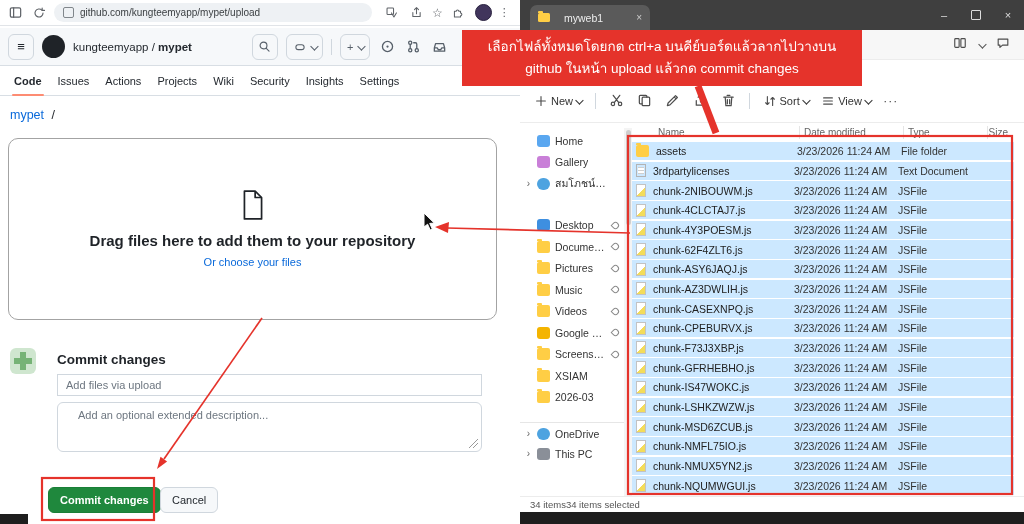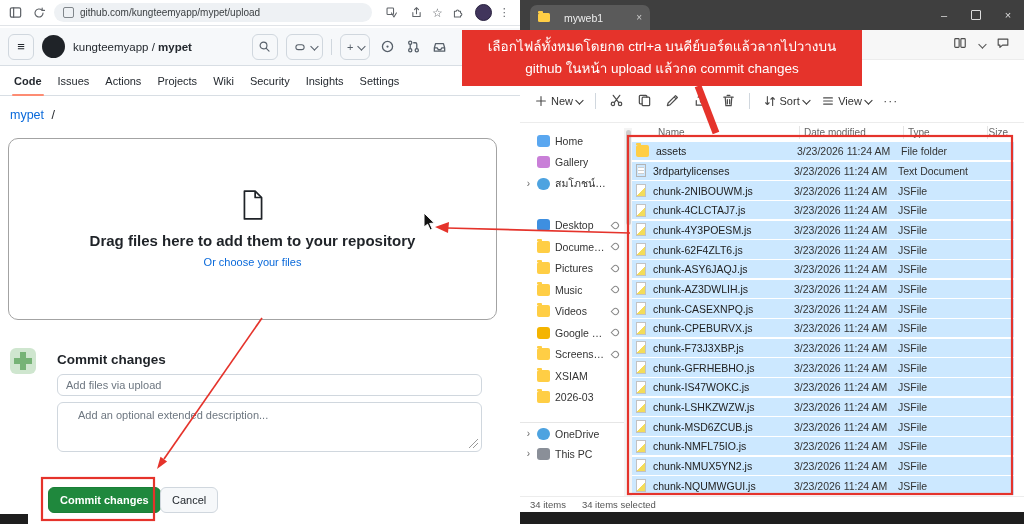--- a/index.html
+++ b/index.html
@@ -47,21 +47,21 @@
   .dropzone{position:absolute;left:8px;top:138px;width:489px;height:182px;border:1px solid #a3a3a3;
             border-radius:10px;display:flex;flex-direction:column;align-items:center;justify-content:center;box-sizing:border-box;}
   .dz-title{font-size:15px;font-weight:bold;color:#1f2328;margin-top:12px;}
   .dz-link{font-size:11px;color:var(--link-blue,#0969da);margin-top:7px;}
   .commit-avatar{position:absolute;left:10px;top:348px;width:26px;height:26px;border-radius:6px;
                  background:#cfe6cf;overflow:hidden;}
   .commit-avatar::before{content:"";position:absolute;left:10px;top:4px;width:6px;height:18px;background:#76b376;}
   .commit-avatar::after{content:"";position:absolute;left:4px;top:10px;width:18px;height:6px;background:#76b376;}
   .commit-heading{position:absolute;left:57px;top:352px;font-size:13.5px;font-weight:bold;color:#1f2328;}
   .commit-input{position:absolute;left:57px;top:374px;width:425px;height:22px;border:1px solid #d0d7de;
-                border-radius:6px;padding:0 8px;font-size:11px;color:#24292f;box-sizing:border-box;
+                border-radius:0;padding:0 8px;font-size:11px;color:#24292f;box-sizing:border-box;
                 font-family:inherit;background:#fff;outline:none;}
   .desc-wrap{position:absolute;left:57px;top:402px;width:425px;height:50px;}
   .commit-desc{width:100%;height:100%;border:1px solid #d0d7de;border-radius:6px;padding:6px 20px;
                font-size:11px;color:#24292f;box-sizing:border-box;font-family:inherit;resize:none;outline:none;}
   .desc-wrap::after{content:"";position:absolute;right:4px;bottom:4px;width:9px;height:9px;pointer-events:none;
      background:linear-gradient(135deg,transparent 45%,#9a9a9a 45%,#9a9a9a 52%,transparent 52%,
                 transparent 68%,#9a9a9a 68%,#9a9a9a 75%,transparent 75%);}
   input::placeholder,textarea::placeholder{color:#6e7781;opacity:1;}
   .btn-commit{position:absolute;left:48px;top:487px;height:26px;padding:0 11px;border:1px solid #1a7f37;
               border-radius:6px;background:var(--github-green,#1f883d);color:#fff;font-size:11px;
@@ -122,21 +122,21 @@
   .fic.folder::before{content:"";position:absolute;left:0;top:-2px;width:5px;height:2px;background:#ffce45;border-radius:1px 1px 0 0;}
   .fic.text{width:10px;height:13px;background:#fff;border:1px solid #b3b3b3;box-sizing:border-box;
             background-image:repeating-linear-gradient(#fff 0 2px,#cfcfcf 2px 3px);background-clip:content-box;padding:2px 1px;}
   .fic.js{width:10px;height:13px;border:1px solid #c2c2c2;box-sizing:border-box;
           background:linear-gradient(135deg,#fff 55%,#f3dc5a 55%);}
   .fname{width:141px;white-space:nowrap;overflow:hidden;}
   .fdate{width:104px;white-space:nowrap;color:#333;}
   .ftype{width:84px;white-space:nowrap;color:#333;}
   .fsize{flex:1;text-align:right;padding-right:6px;color:#333;}
   .ex-status{position:absolute;left:0;right:0;bottom:0;height:16px;background:#fff;border-top:1px solid #ececec;
-             display:flex;align-items:center;gap:16px;padding:0 10px;font-size:9.5px;color:#555;box-sizing:border-box;}
+             display:flex;align-items:center;padding:0 10px;font-size:9.5px;color:#555;box-sizing:border-box;}
   
   .code-bar{position:absolute;left:520px;top:512px;width:504px;height:12px;background:#1e1e1e;color:#bdbdbd;
             font-family:"DejaVu Sans Mono",monospace;font-size:10px;line-height:12px;padding-left:125px;
             box-sizing:border-box;white-space:pre;overflow:hidden;}
   .dark-corner{position:absolute;left:0;top:514px;width:28px;height:10px;background:#1e1e1e;}
   
   .ann{position:absolute;left:462px;top:30px;width:400px;min-height:56px;background:var(--accent-red,#e5332b);
        color:#fff;z-index:40;display:flex;flex-direction:column;align-items:center;justify-content:center;
        text-align:center;font-size:13.5px;line-height:1.6;padding:5px 10px;box-sizing:border-box;}
   .overlay{position:absolute;left:0;top:0;z-index:39;pointer-events:none;}

